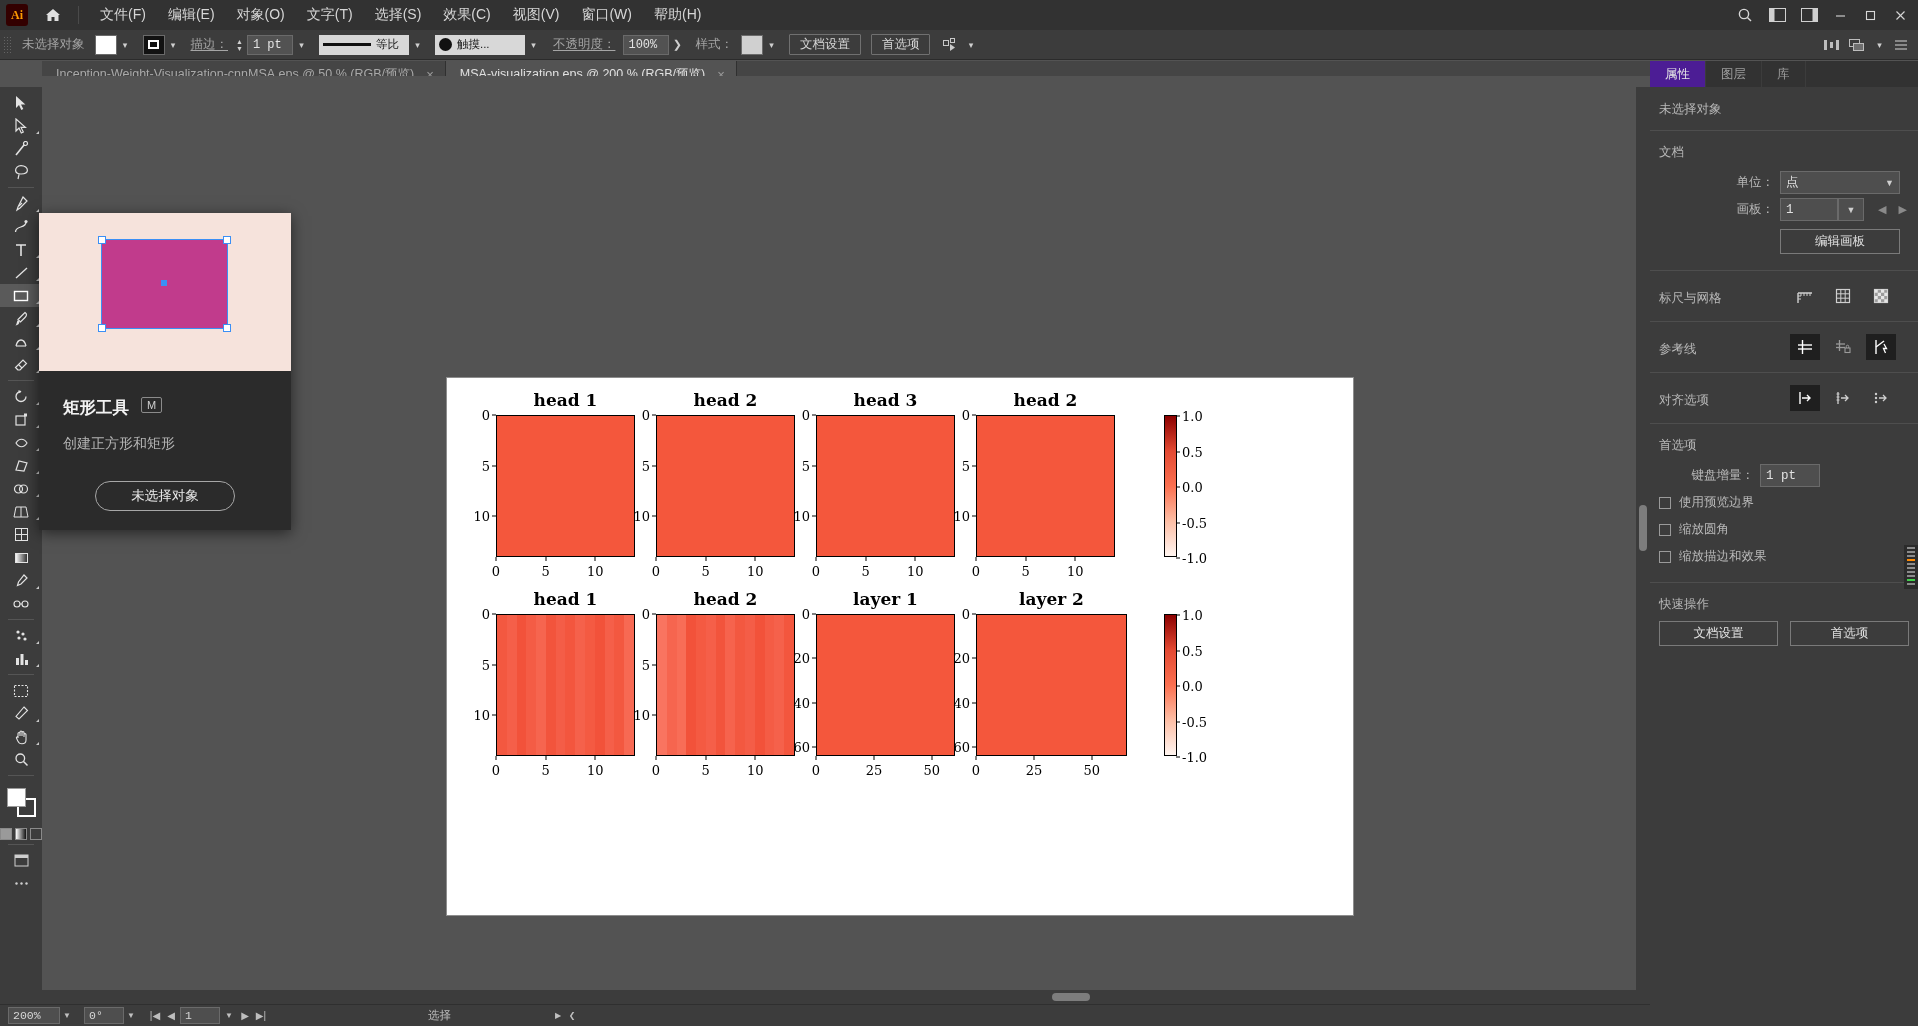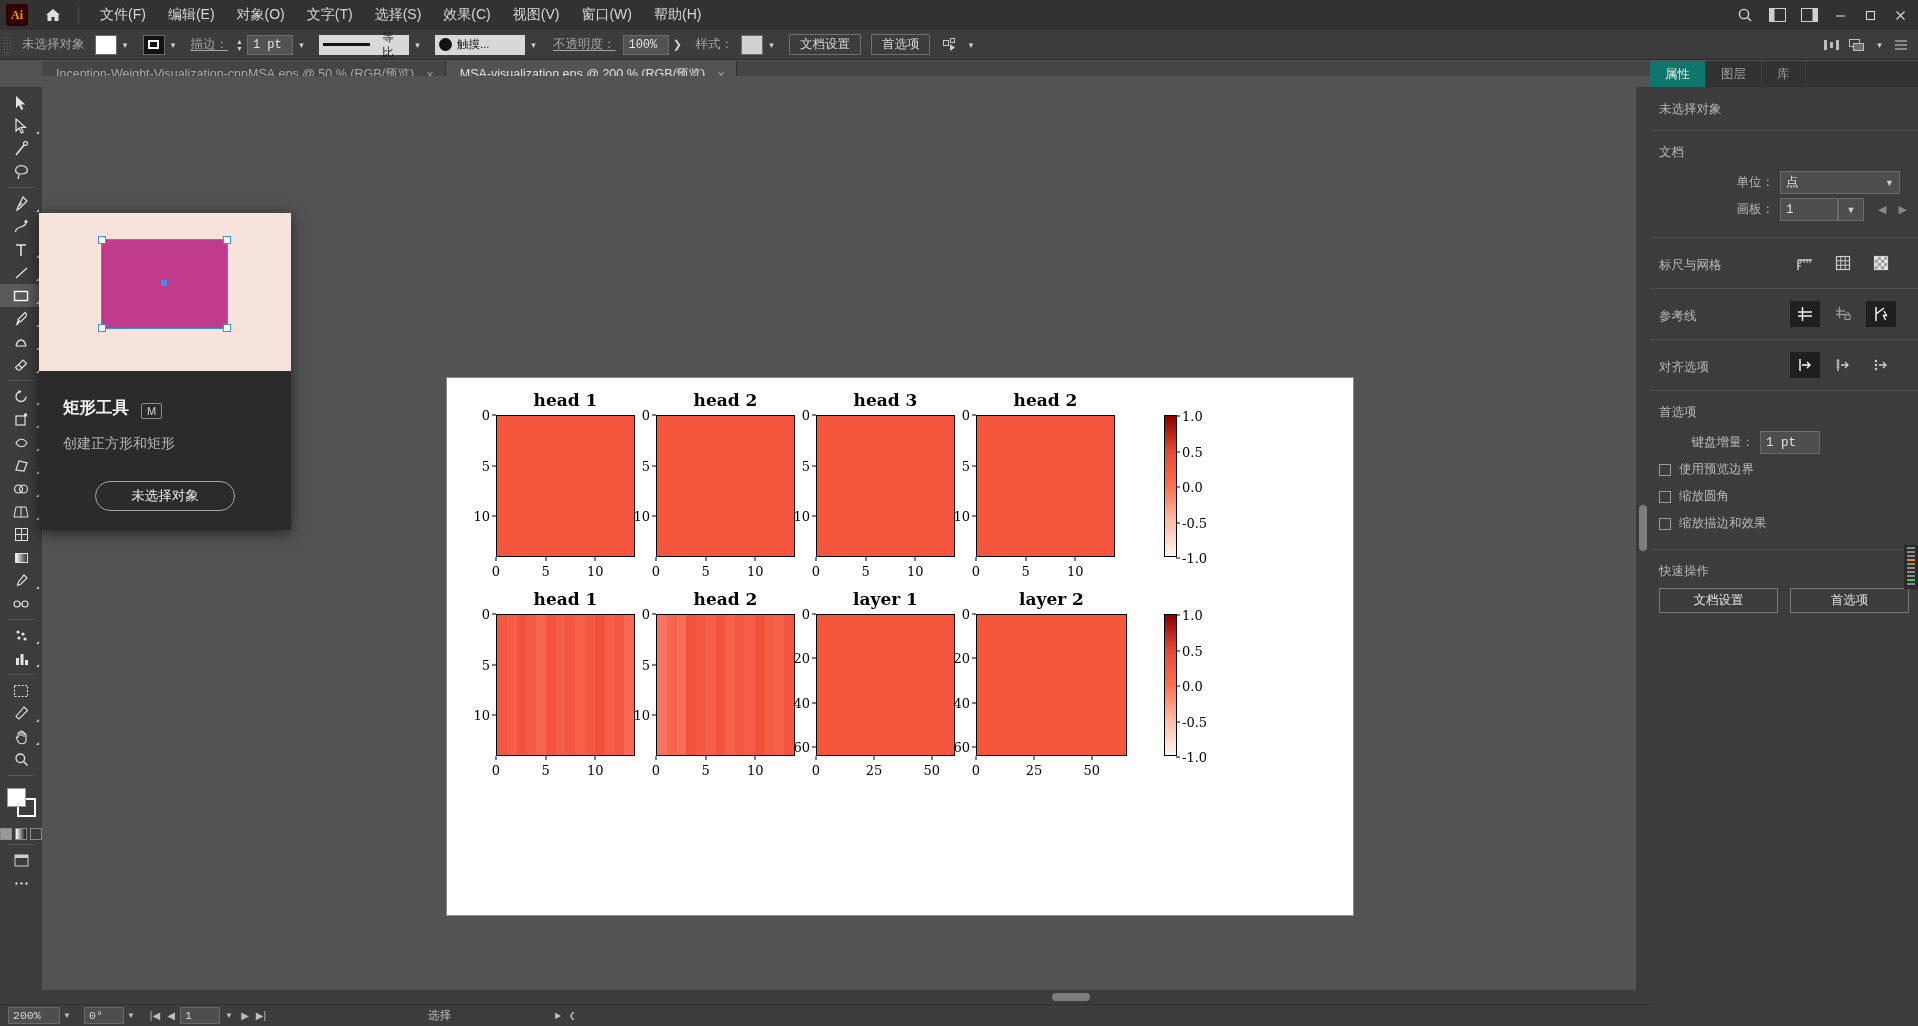--- a/index.html
+++ b/index.html
@@ -66,21 +66,21 @@
   }
   .num-field {
     height: 20px; background: #525252; border: 1px solid #6a6a6a; color: #e3e3e3;
     font-size: 12px; display: flex; align-items: center; padding: 0 5px;
     font-family: "Liberation Mono", monospace;
   }
   .spinner { display: flex; flex-direction: column; margin-left: 8px; color: #cfcfcf;
     font-size: 7px; line-height: 7px; }
   .strokestyle {
     width: 90px; height: 20px; background: #d8d8d8; margin-left: 10px;
-    display: flex; align-items: center; gap: 12px; padding: 0 4px; color: #1a1a1a; font-size: 11.5px;
+    display: flex; align-items: center; gap: 5px; padding: 0 4px; color: #1a1a1a; font-size: 11.5px;
   }
   .strokestyle .dash { width: 48px; height: 3px; background: #111; }
   .profile {
     width: 90px; height: 20px; background: #d8d8d8; margin-left: 10px;
     display: flex; align-items: center; gap: 5px; padding: 0 4px; color: #1a1a1a; font-size: 11.5px;
   }
   .profile .dot { width: 13px; height: 13px; border-radius: 50%; background: #111; }
   .opacity-field {
     width: 46px; height: 20px; background: #525252; border: 1px solid #6a6a6a;
     color: #e3e3e3; font-size: 12px; display:flex; align-items:center; padding: 0 4px;
@@ -184,21 +184,21 @@
   }
   .tt-img { width: 252px; height: 158px; background: #f6e3dc; position: relative; }
   .tt-rect {
     position: absolute; left: 63px; top: 27px; width: 125px; height: 88px;
     background: #c13b8c; outline: 1px solid #3b8ff5;
   }
   .tt-h { position: absolute; width: 8px; height: 8px; background: #fff; border: 1px solid #3b8ff5; }
   .tt-c { position: absolute; left: 61px; top: 66px; width: 6px; height: 6px; background: #3b8ff5; }
   .tt-title {
     margin: 26px 0 0 24px; color: #f2f2f2; font-size: 16.5px; font-weight: bold;
-    display: flex; align-items: flex-end; gap: 12px;
+    display: flex; align-items: flex-start; gap: 12px;
   }
   .tt-key {
     border: 1px solid #8b8b8b; color: #cfcfcf; font-size: 11px; font-weight: normal;
     padding: 1px 5px; border-radius: 2px; line-height: 1.1;
   }
   .tt-desc { margin: 16px 0 0 24px; color: #b4b4b4; font-size: 14px; }
   .tt-btn {
     margin: 28px auto 0 auto; width: 140px; height: 30px; border: 1px solid #a7a7a7;
     border-radius: 15px; color: #e9e9e9; font-size: 13.5px;
     display: flex; align-items: center; justify-content: center;
@@ -207,21 +207,21 @@
   
   .rightpanel {
     position: absolute; top: 61px; right: 0; width: 268px; height: 965px;
     background: #3c3c3c;
   }
   .rp-tabs { height: 26px; display: flex; background: #323232; }
   .rp-tab {
     padding: 0 15px; display: flex; align-items: center; font-size: 12.5px;
     color: #9e9e9e; border-right: 1px solid #3c3c3c;
   }
-  .rp-tab.active { background: #0f766e; color: #e6e6e6; }
+  .rp-tab.active { background: #4c1d95; color: #e6e6e6; }
   .rp-body { padding: 0; }
   .rp-status { color: #b9b9b9; font-size: 12.5px; padding: 14px 0 12px 9px; }
   .rp-div { height: 1px; background: #4e4e4e; margin: 0 0 0 0; }
   .rp-sect { color: #b9b9b9; font-size: 12.5px; padding: 13px 16px 8px 9px; }
   .rp-row { display: flex; align-items: center; padding: 2px 9px 2px 0; }
   .rp-lab { color: #b9b9b9; font-size: 12.5px; text-align: right; width: 130px; padding-right: 6px; }
   .rp-select {
     height: 23px; background: #4e4e4e; border: 1px solid #6a6a6a; color: #e2e2e2;
     font-size: 12.5px; display: flex; align-items: center; justify-content: space-between;
     padding: 0 5px;
@@ -894,20 +894,24 @@
         <span class="rp-lab">画板：</span>
         <span class="rp-input" style="width:58px;">1</span>
         <span class="rp-select" style="width:26px;justify-content:center;">
           <span class="cv" style="margin:0;">▼</span>
         </span>
         <span class="rp-arrows">
           <span>◀</span>
           <span>▶</span>
         </span>
       </div>
+      <div class="rp-row" style="padding-top:6px;">
+        <span class="rp-lab"></span>
+        <span class="rp-btn" style="width:120px;">编辑画板</span>
+      </div>
 
       <div class="rp-div" style="margin-top:14px;"></div>
       <div class="rp-iconrow">
         <span class="rp-sect" style="width:140px;padding-left:9px;">标尺与网格</span>
         <span class="rp-icon">
           <svg width="18" height="18" viewBox="0 0 18 18">
               <path d="M2 6 L2 16 M2 6 L16 6" stroke="#cfcfcf" stroke-width="1.4" fill="none"></path>
               <path d="M5 6 L5 9 M8 6 L8 9 M11 6 L11 9 M14 6 L14 9 M2 9 L5 9 M2 12 L5 12" stroke="#cfcfcf" stroke-width="1"></path>
             </svg>
         </span>

